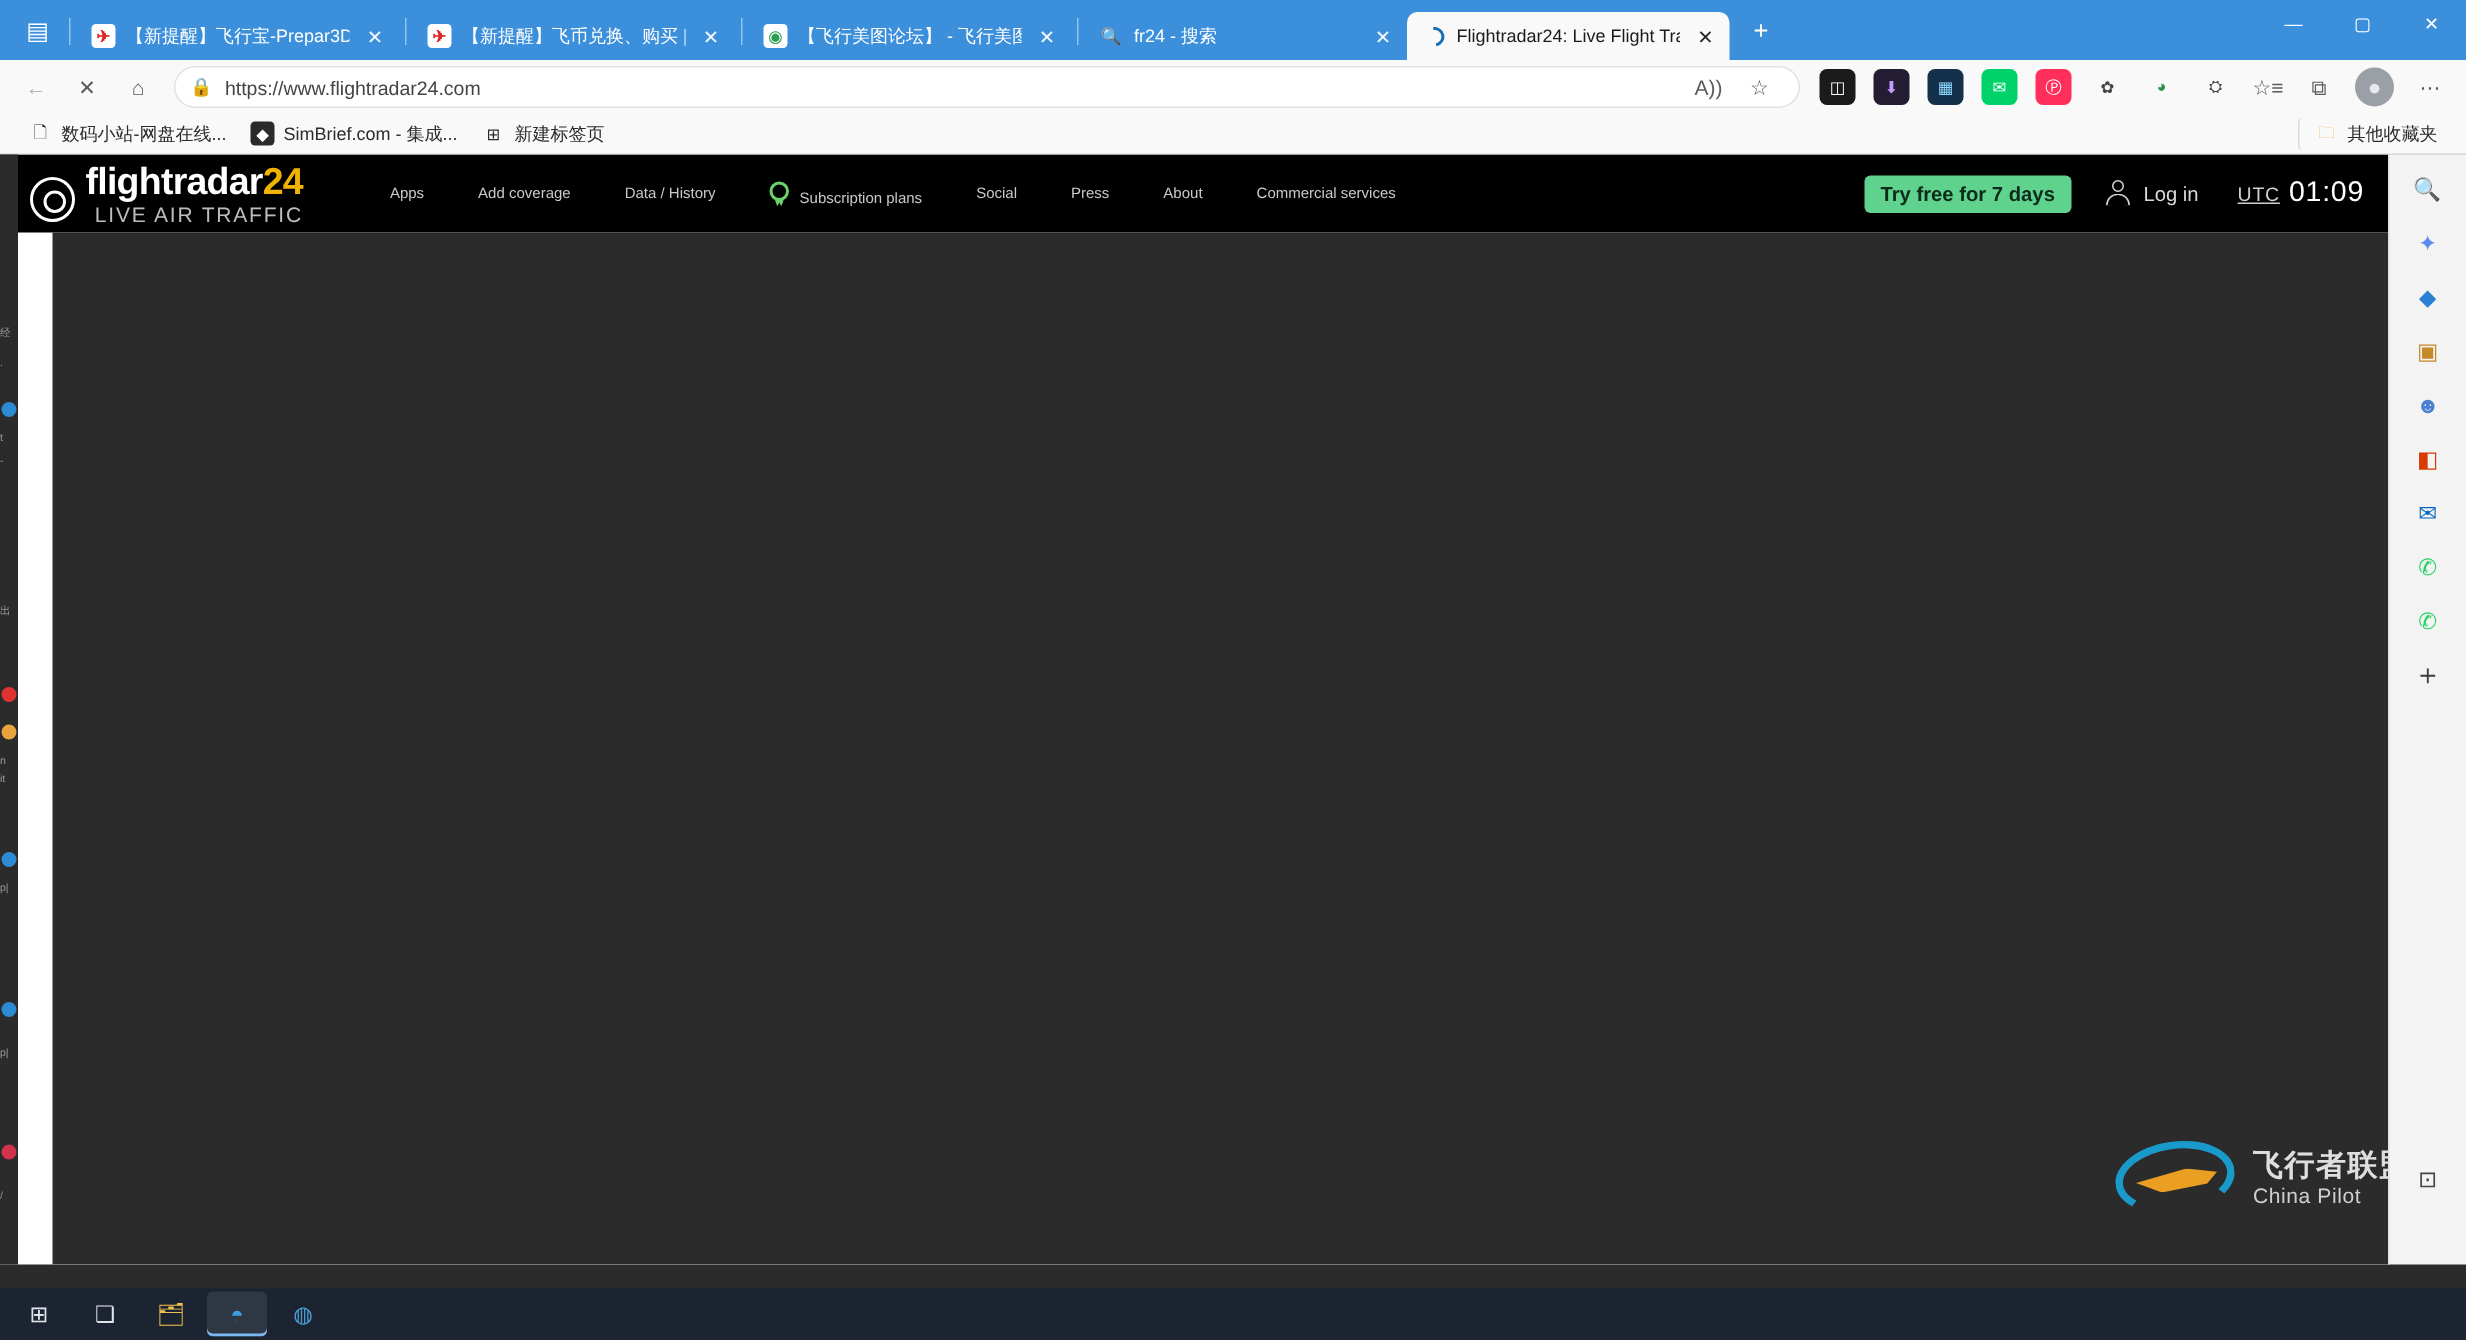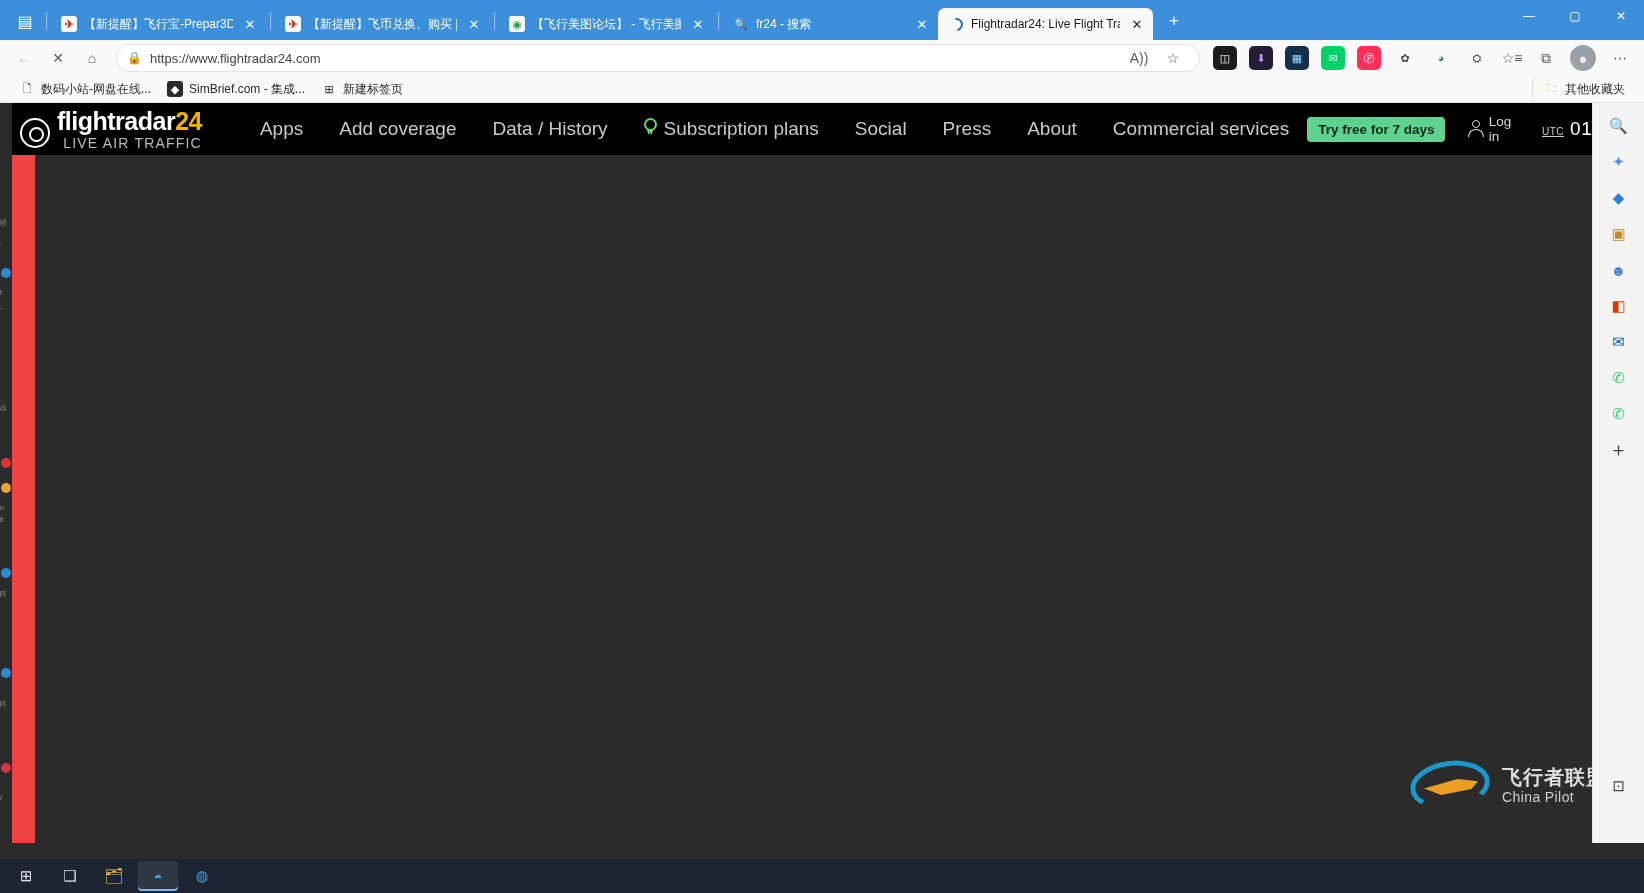--- a/index.html
+++ b/index.html
@@ -109,21 +109,21 @@
   .bm {
     display: flex; align-items: center; gap: 6px; padding: 3px 7px;
     border-radius: 4px; font-size: 12px; color: #2b2b2b; white-space: nowrap;
   }
   .bm .bm-ico { width: 16px; height: 16px; display:flex; align-items:center; justify-content:center; font-size: 11px; }
   .bm-right { margin-left: auto; display: flex; align-items: center; border-left: 1px solid #dadada; padding-left: 10px; }
 
   
   .viewport {
     position: absolute; left: 0; top: 103px; width: 1592px; height: 740px;
-    background: #ef4444; overflow: hidden;
+    background: #ffffff; overflow: hidden;
   }
   .fr24-header {
     height: 52px; background: #000; display: flex; align-items: center;
     padding: 0 0 0 20px; color: #d7d7d7;
   }
   .logo { display: flex; align-items: flex-end; gap: 7px; margin-right: 40px; position: relative; }
   .logo-mark {
     width: 30px; height: 30px; border-radius: 50%;
     border: 2.5px solid #fff; position: relative; margin-bottom: 2px;
   }
@@ -135,22 +135,22 @@
   .logo-text { display: flex; flex-direction: column; line-height: 1; }
   .logo-word { font-size: 25px; font-weight: bold; letter-spacing: -.5px; }
   .logo-word .w { color: #fff; }
   .logo-word .y { color: #f0b400; }
   .logo-tag {
     font-size: 14px; color: #bdbdbd; letter-spacing: 1.2px;
     align-self: flex-end; margin-top: 2px;
   }
   .nav { display: flex; align-items: center; gap: 0; }
   .nav-item {
-    font-size: 19px; color: #c9c9c9; padding: 0 18px; white-space: nowrap;
-    display: flex; align-items: flex-start; gap: 7px;
+    font-size: 10px; color: #c9c9c9; padding: 0 18px; white-space: nowrap;
+    display: flex; align-items: flex-end; gap: 7px;
   }
   .medal {
     width: 13px; height: 17px; position: relative; display: inline-block;
   }
   .medal .ring {
     width: 13px; height: 13px; border-radius: 50%;
     border: 2px solid #6ad46a; position: absolute; top: 0; left: 0;
   }
   .medal .tail {
     position: absolute; bottom: 0; left: 3px; width: 7px; height: 6px;
@@ -168,21 +168,21 @@
   .user-ico { width: 18px; height: 18px; position: relative; }
   .user-ico .head {
     position: absolute; top: 0; left: 5px; width: 8px; height: 8px;
     border: 1.6px solid #d8d8d8; border-radius: 50%;
   }
   .user-ico .body {
     position: absolute; bottom: 1px; left: 1px; width: 16px; height: 8px;
     border: 1.6px solid #d8d8d8; border-bottom: none; border-radius: 8px 8px 0 0;
   }
   .clock { display: flex; align-items: baseline; gap: 6px; margin-left: 26px; color: #fff; }
-  .clock .utc { font-size: 10px; color: #cfcfcf; letter-spacing: .5px; text-decoration: underline; }
+  .clock .utc { font-size: 13px; color: #cfcfcf; letter-spacing: .5px; text-decoration: underline; }
   .clock .time { font-size: 19px; font-weight: normal; letter-spacing: .5px; }
 
   .map-area { width: 100%; height: 688px; background: #2b2b2b; position: relative; margin-left: 35px; }
 
   .watermark {
     position: absolute; right: 20px; bottom: 28px;
     display: flex; align-items: center; gap: 10px; opacity: .95;
   }
   .wm-badge { width: 82px; height: 58px; position: relative; }
   .wm-ring {

